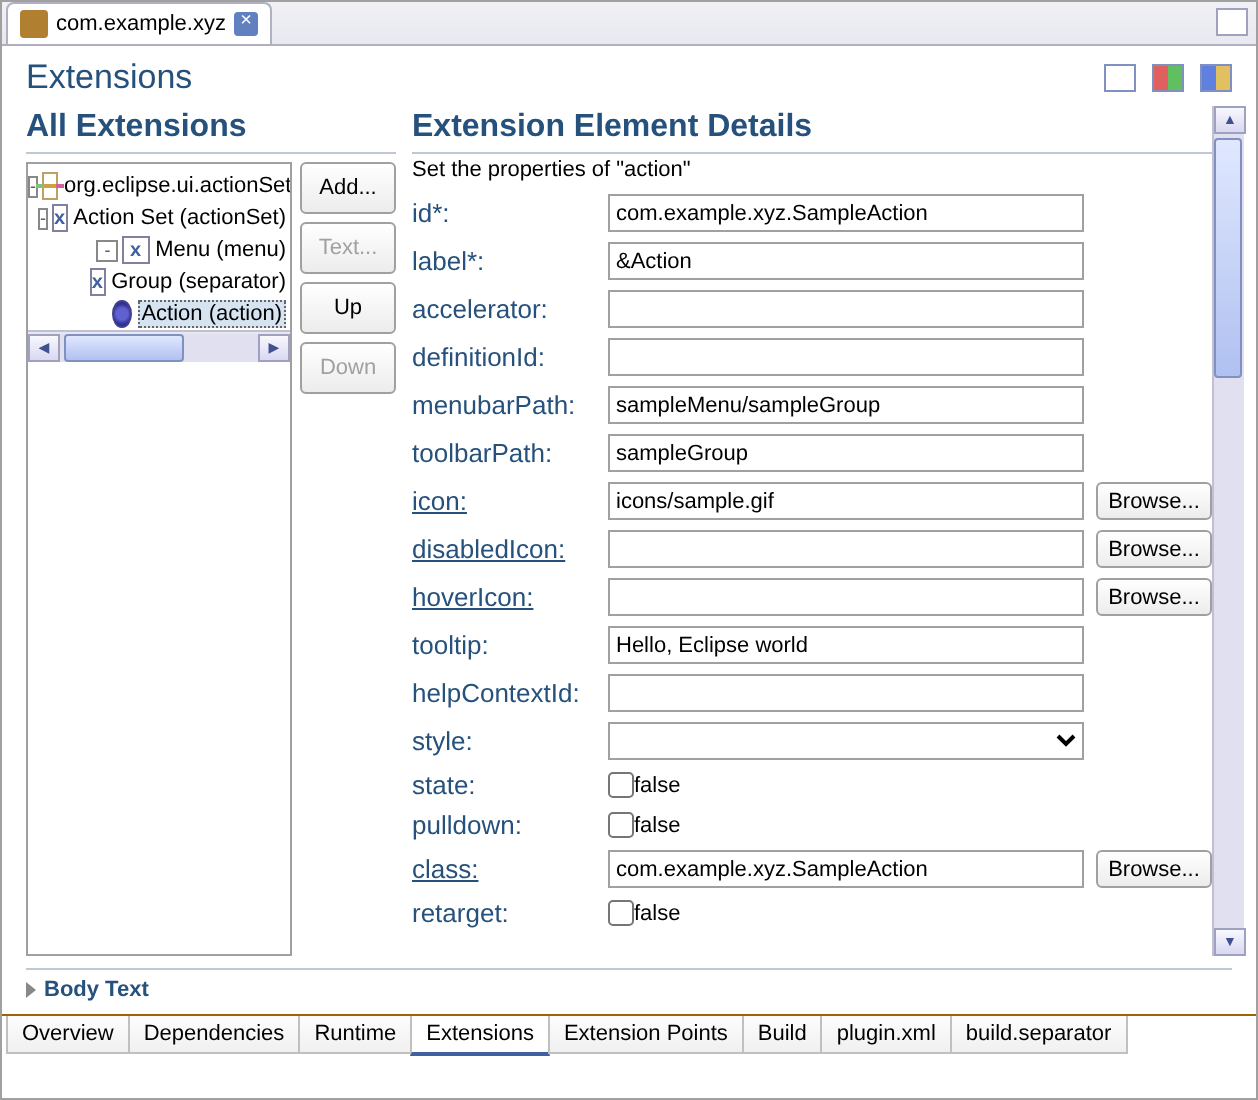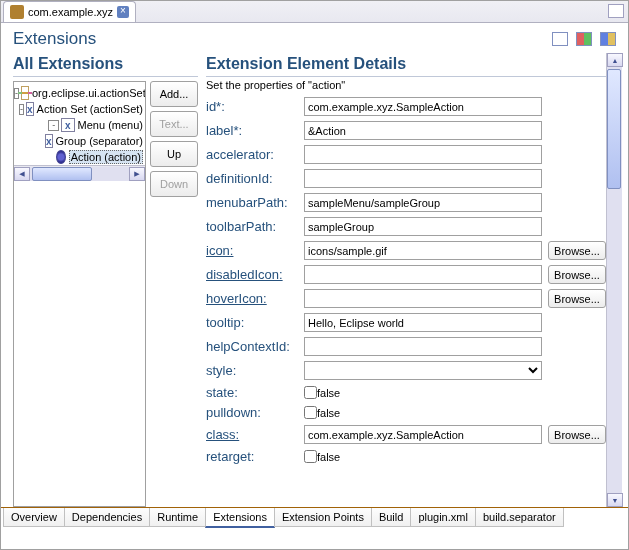--- a/index.html
+++ b/index.html
@@ -460,20 +460,24 @@
         <div class="sb-btn">▲</div>
         <div class="sb-track">
             <div class="sb-thumb"></div>
           </div>
         <div class="sb-btn">▼</div>
       </div>
     </div>
 
   </div>
 
+  <div class="body-text-bar">
+    <span class="tw2"></span>
+    <span>Body Text</span>
+  </div>
 
 </div>
 
 <div class="tabbar-bottom" id="btabs">
     <div class="btab">Overview</div>
     <div class="btab">Dependencies</div>
     <div class="btab">Runtime</div>
     <div class="btab active">Extensions</div>
     <div class="btab">Extension Points</div>
     <div class="btab">Build</div>

